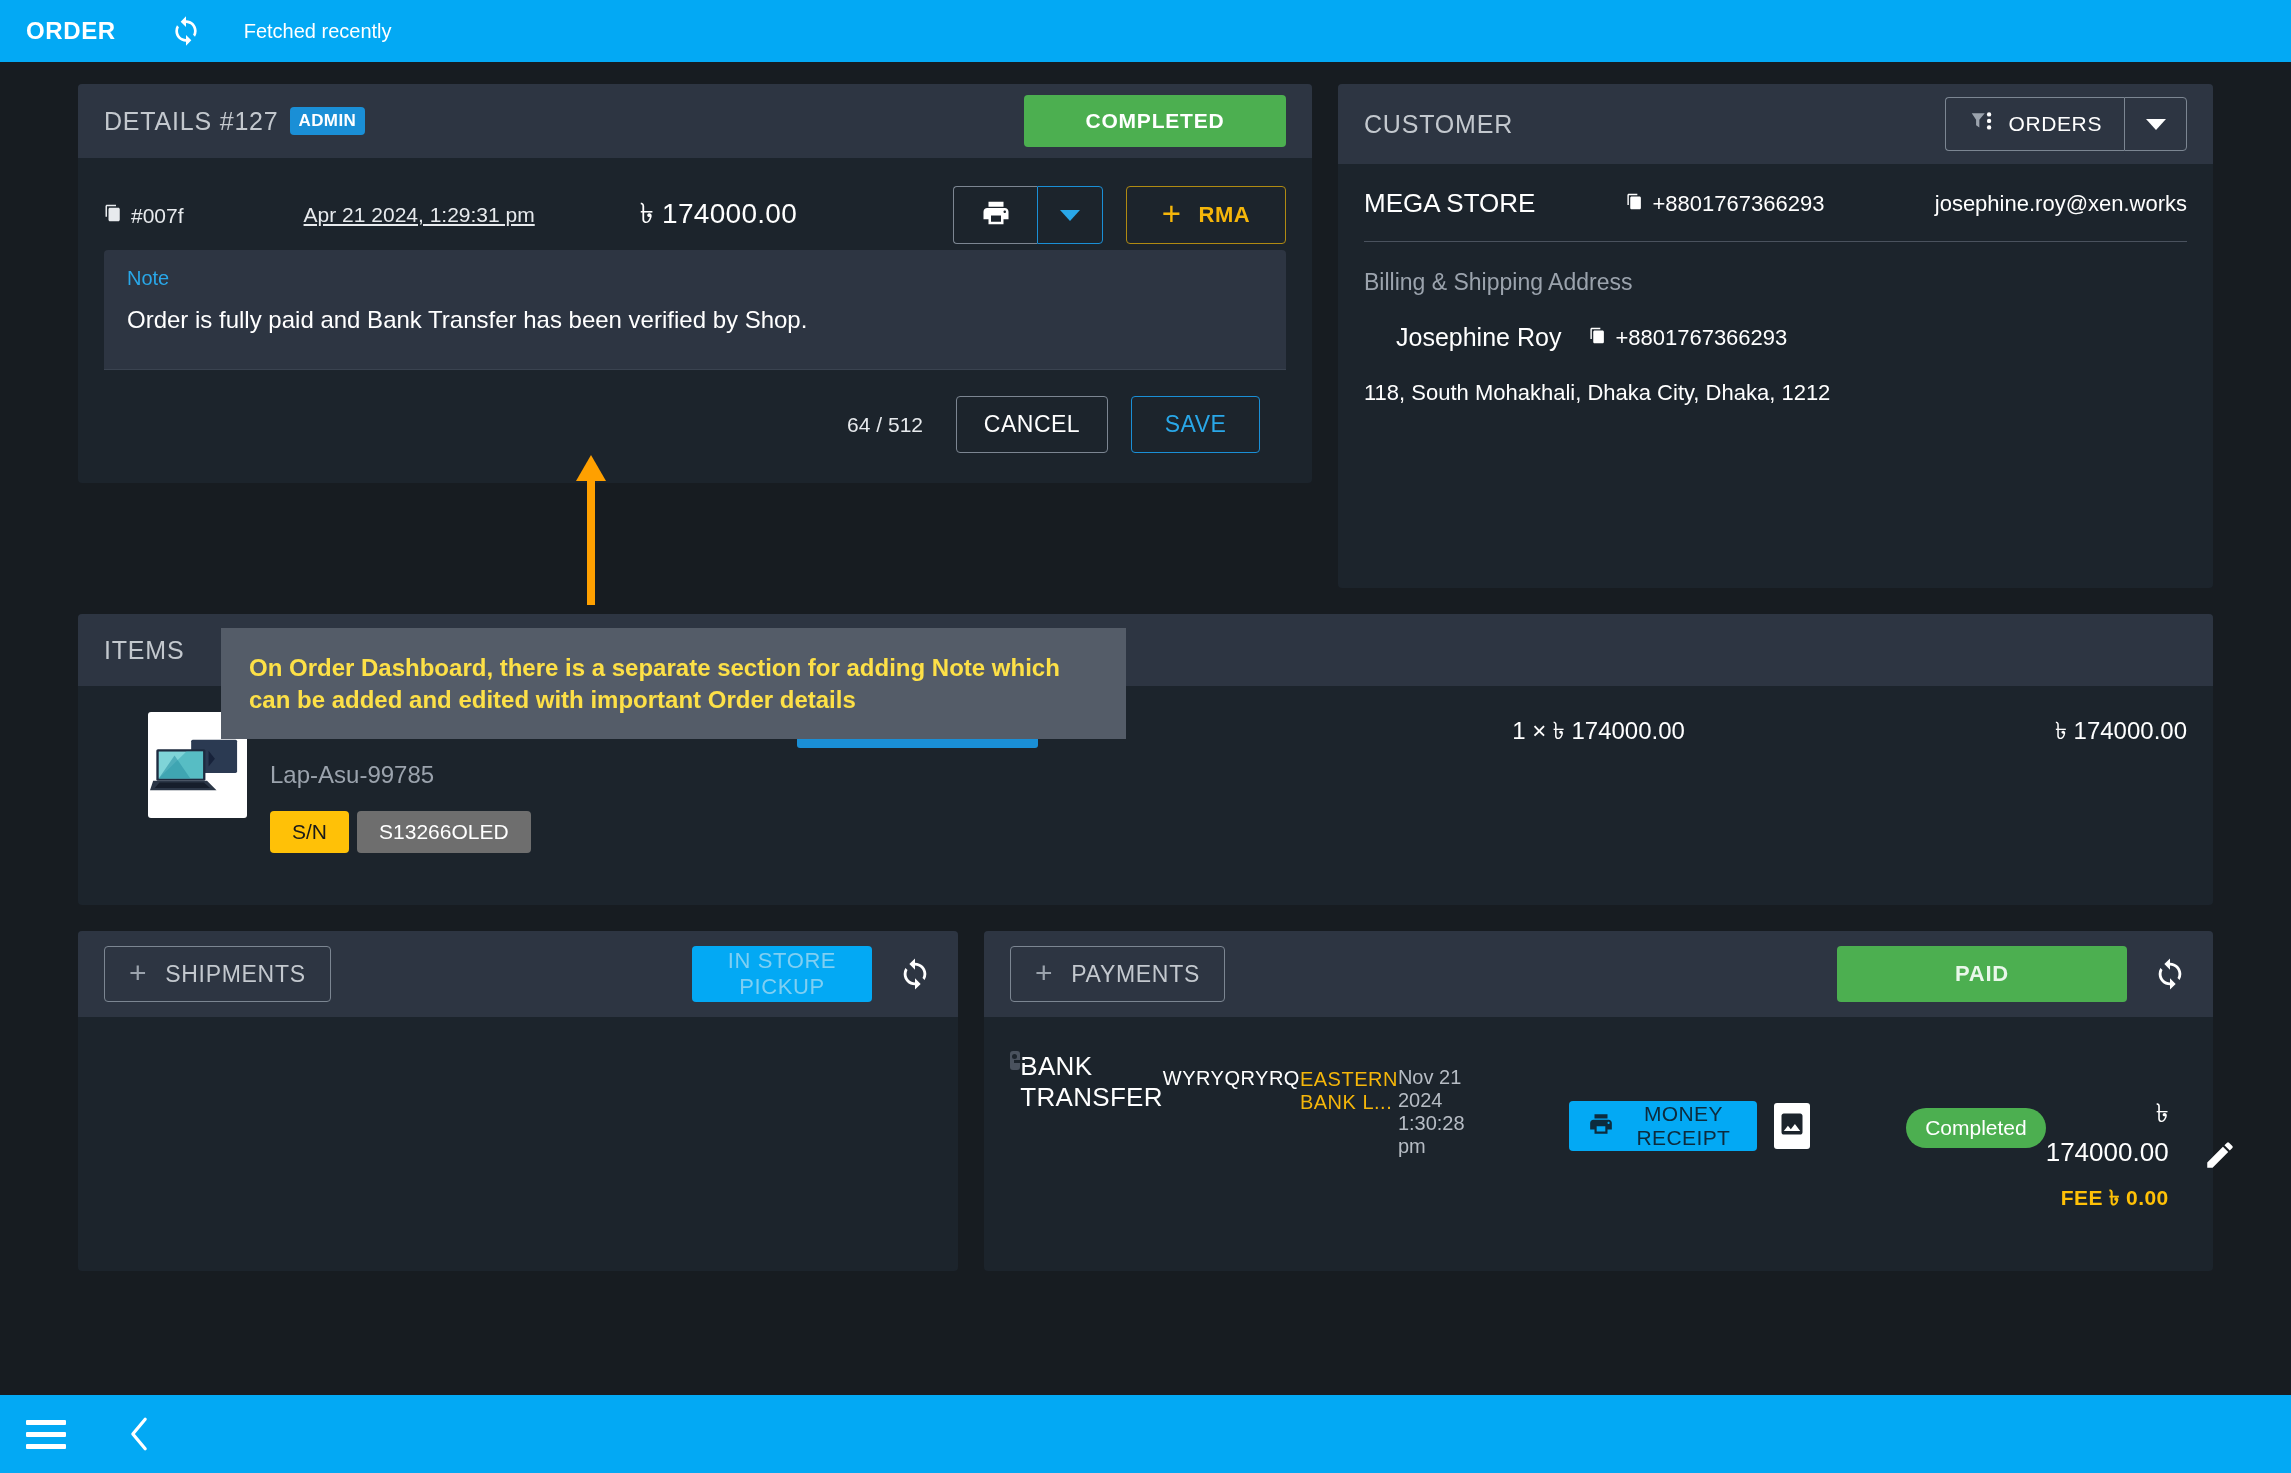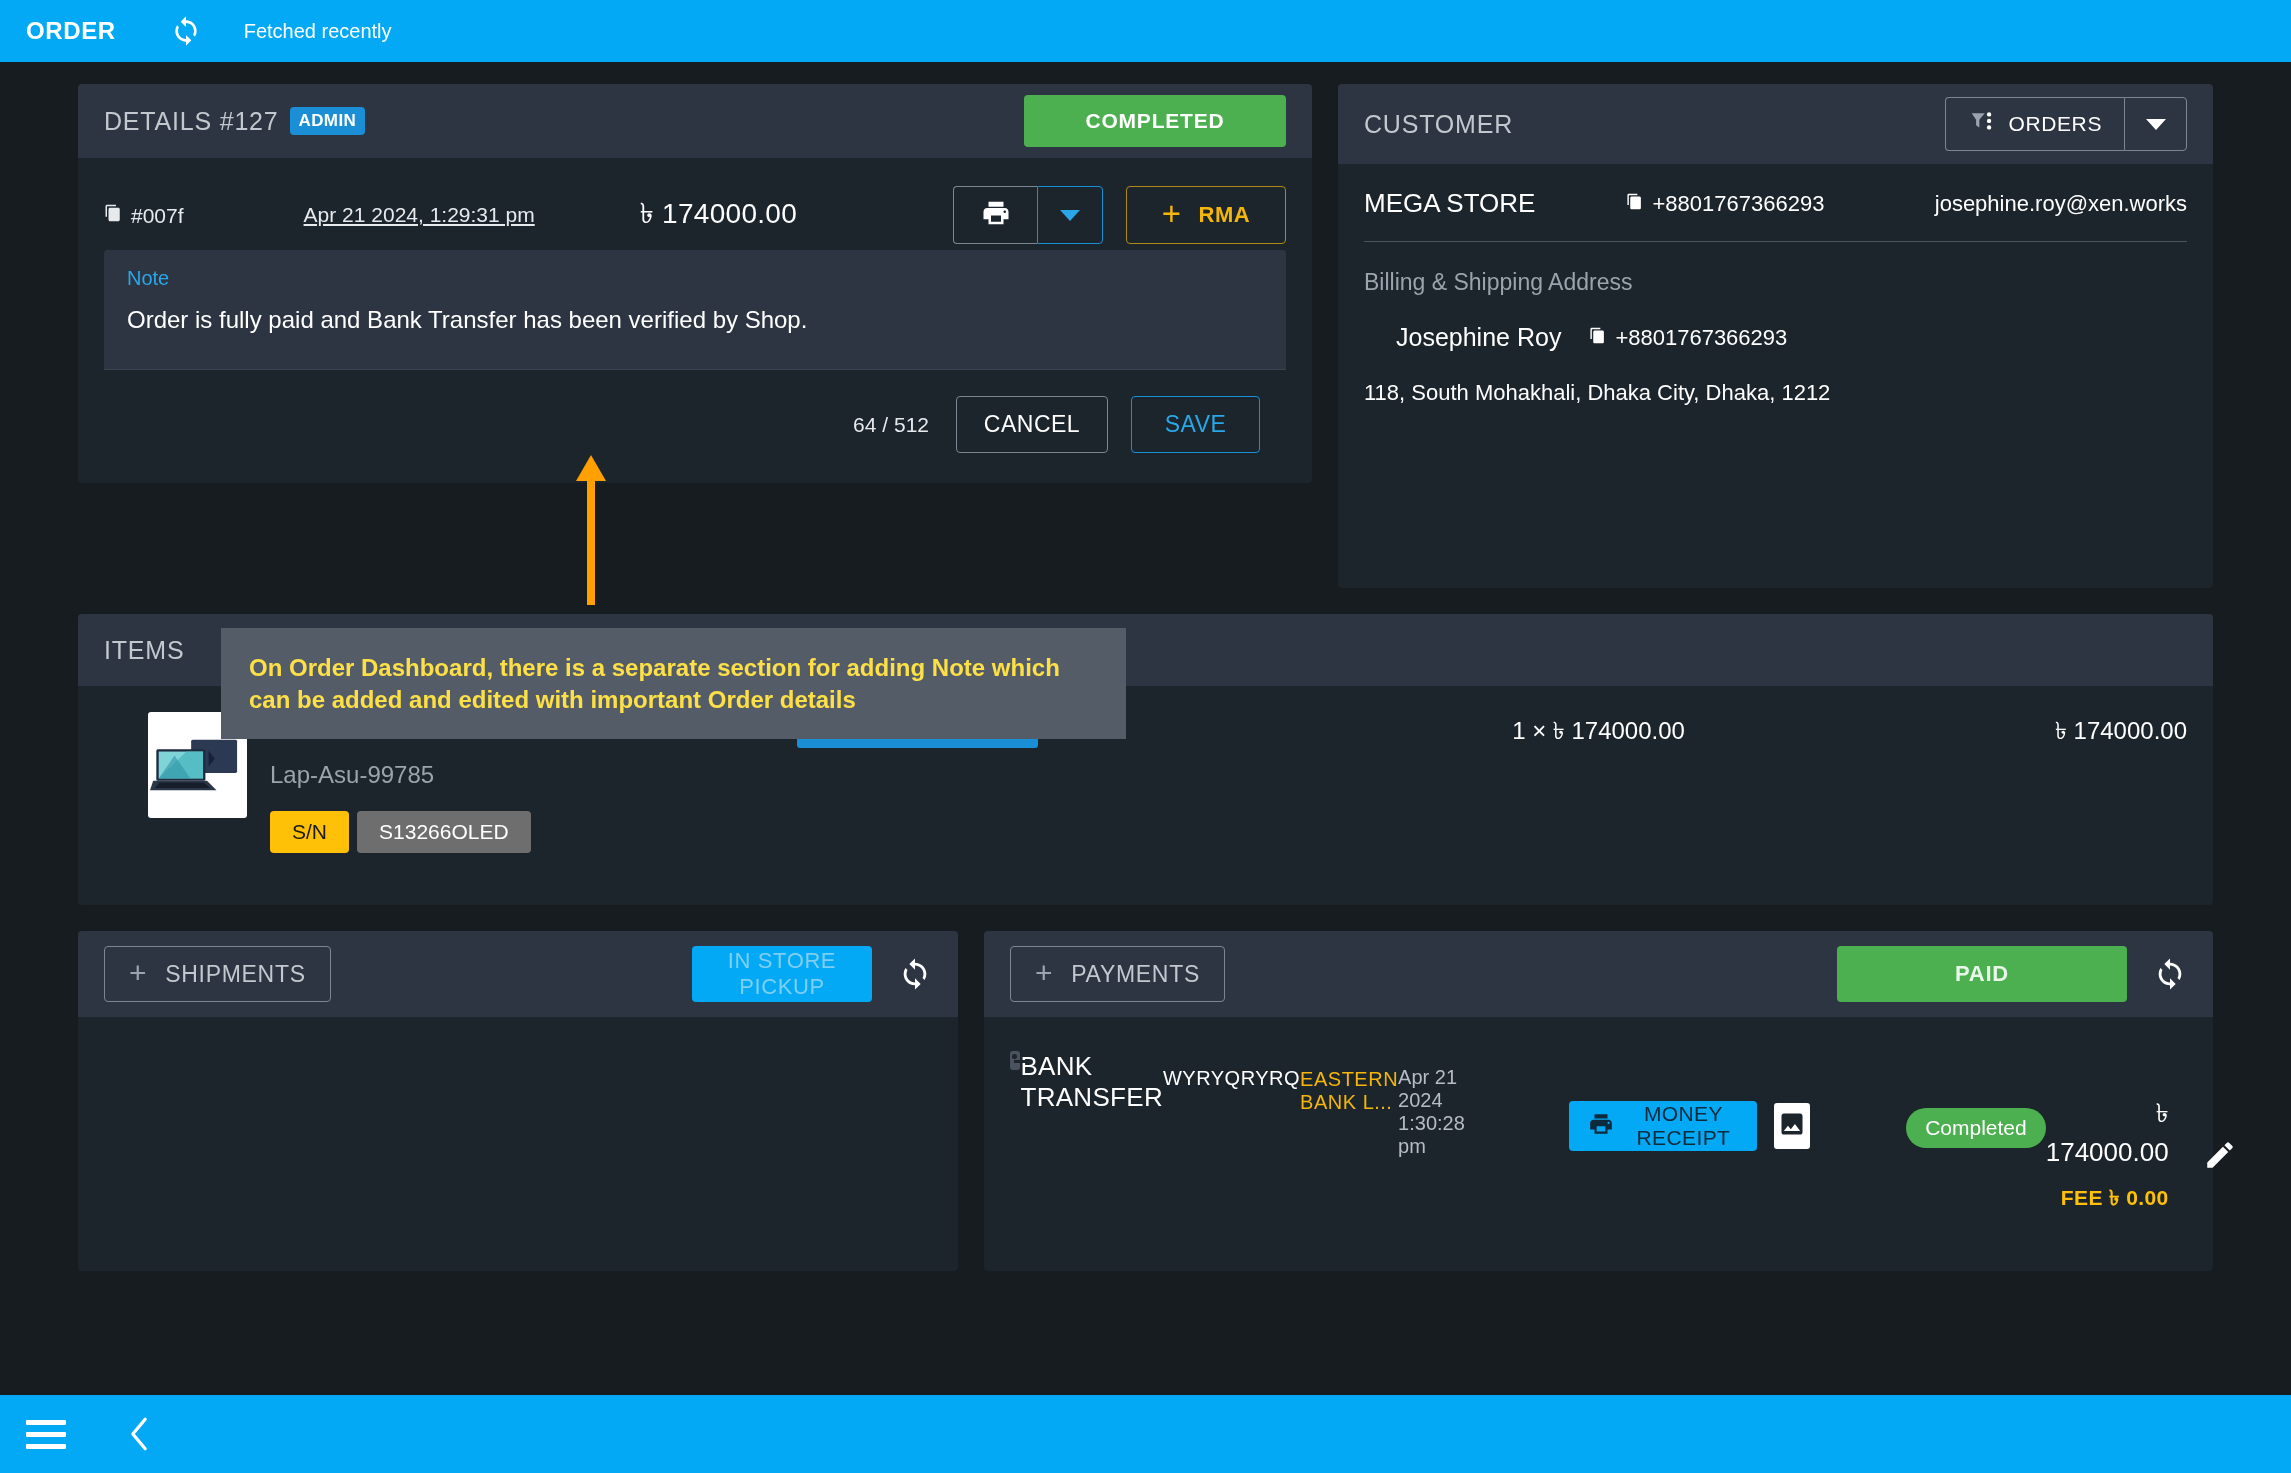--- a/index.html
+++ b/index.html
@@ -84,21 +84,21 @@
   .note-box {
     background: #2d3542; border-radius: 4px 4px 0 0; padding: 17px 23px 0 23px;
     height: 120px; border-bottom: 1px solid #3a4350;
   }
   .note-label { color: #29a7e8; font-size: 20px; }
   .note-text { color: #ffffff; font-size: 24px; margin-top: 16px; }
   .note-actions {
     display:flex; align-items:center; justify-content:flex-end; gap: 23px;
     padding: 26px 26px 30px 26px;
   }
-  .note-counter { color:#e7eaed; font-size: 21px; margin-right: 4px; }
+  .note-counter { color:#e7eaed; font-size: 21px; margin-right: 10px; }
   .btn-outline-gray {
     height: 57px; min-width: 152px; padding: 0 22px; background: transparent;
     border: 1px solid #7c8692; border-radius: 4px; color: #ffffff;
     font-size: 23px; font-weight: 500; letter-spacing:.5px; cursor: pointer;
   }
   .btn-outline-blue {
     height: 57px; min-width: 129px; padding: 0 22px; background: transparent;
     border: 1px solid #1a8fd6; border-radius: 4px; color: #29a7e8;
     font-size: 23px; font-weight: 500; letter-spacing:.5px; cursor: pointer; text-align: center;
   }
@@ -432,21 +432,21 @@
             </span>
           </div>
         </div>
 
         <div class="pay-body">
           <div class="pay-left">
             <span class="pay-card-icon"></span>
             <span class="pay-method">BANK TRANSFER</span>
             <span class="pay-ref">WYRYQRYRQ</span>
             <span class="pay-bank">EASTERN BANK L...</span>
-            <span class="pay-date">Apr 21 2024 1:30:28 pm</span>
+            <span class="pay-date">Nov 21 2024 1:30:28 pm</span>
           </div>
 
           <div style="display:flex; align-items:center; gap:17px; margin-left:88px; margin-top:50px;">
             <button class="btn-receipt">
               <span>
                 <svg width="26" height="26" viewBox="0 0 24 24" fill="#0d2b3d">
                   <path d="M19 8H5c-1.66 0-3 1.34-3 3v6h4v4h12v-4h4v-6c0-1.66-1.34-3-3-3zm-3 11H8v-5h8v5zm3-7c-.55 0-1-.45-1-1s.45-1 1-1 1 .45 1 1-.45 1-1 1zm-1-9H6v4h12V3z"></path>
                 </svg>
               </span>
               <span>MONEY RECEIPT</span>

